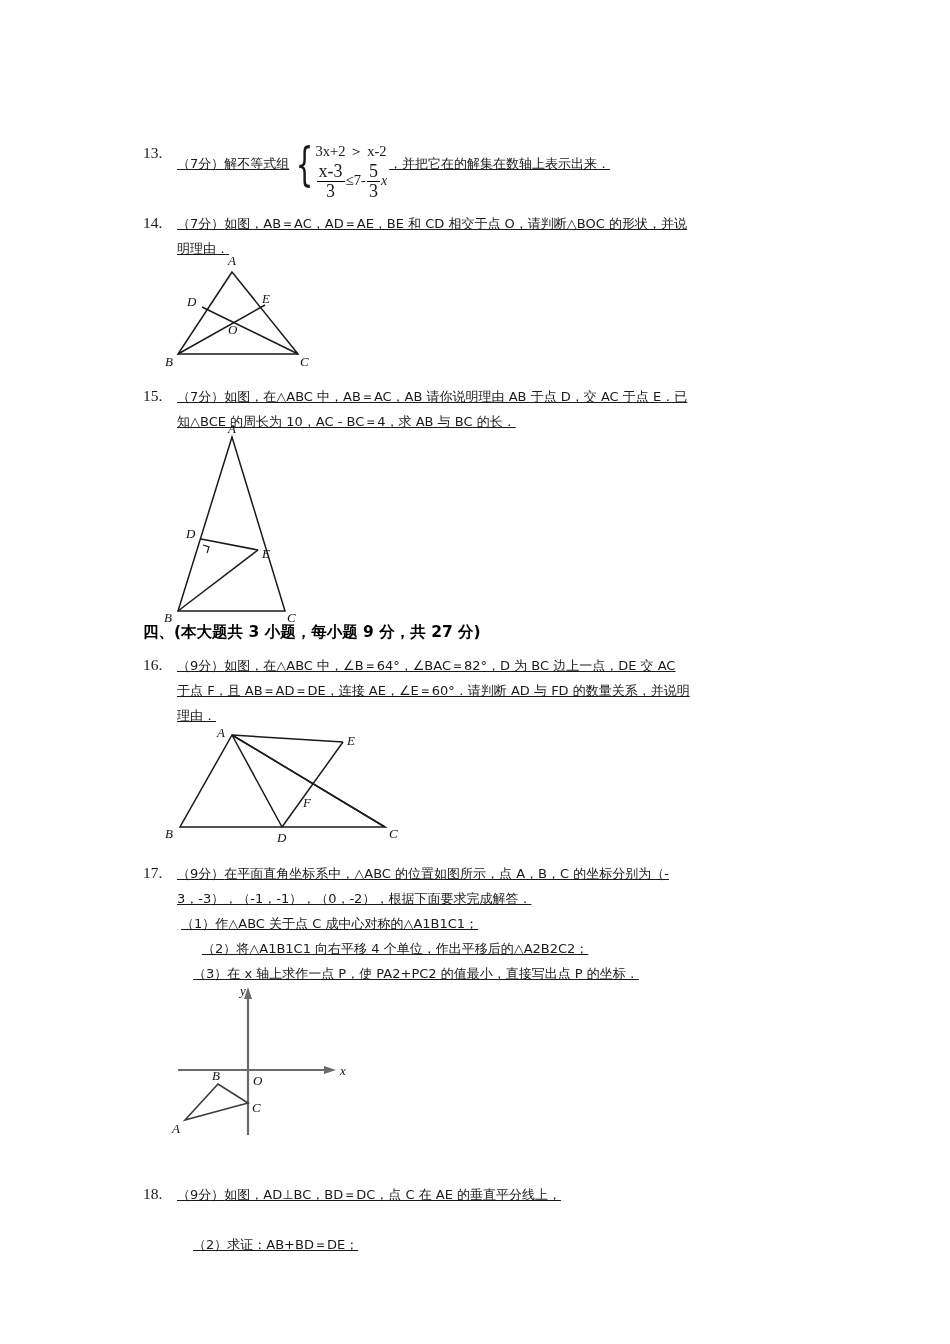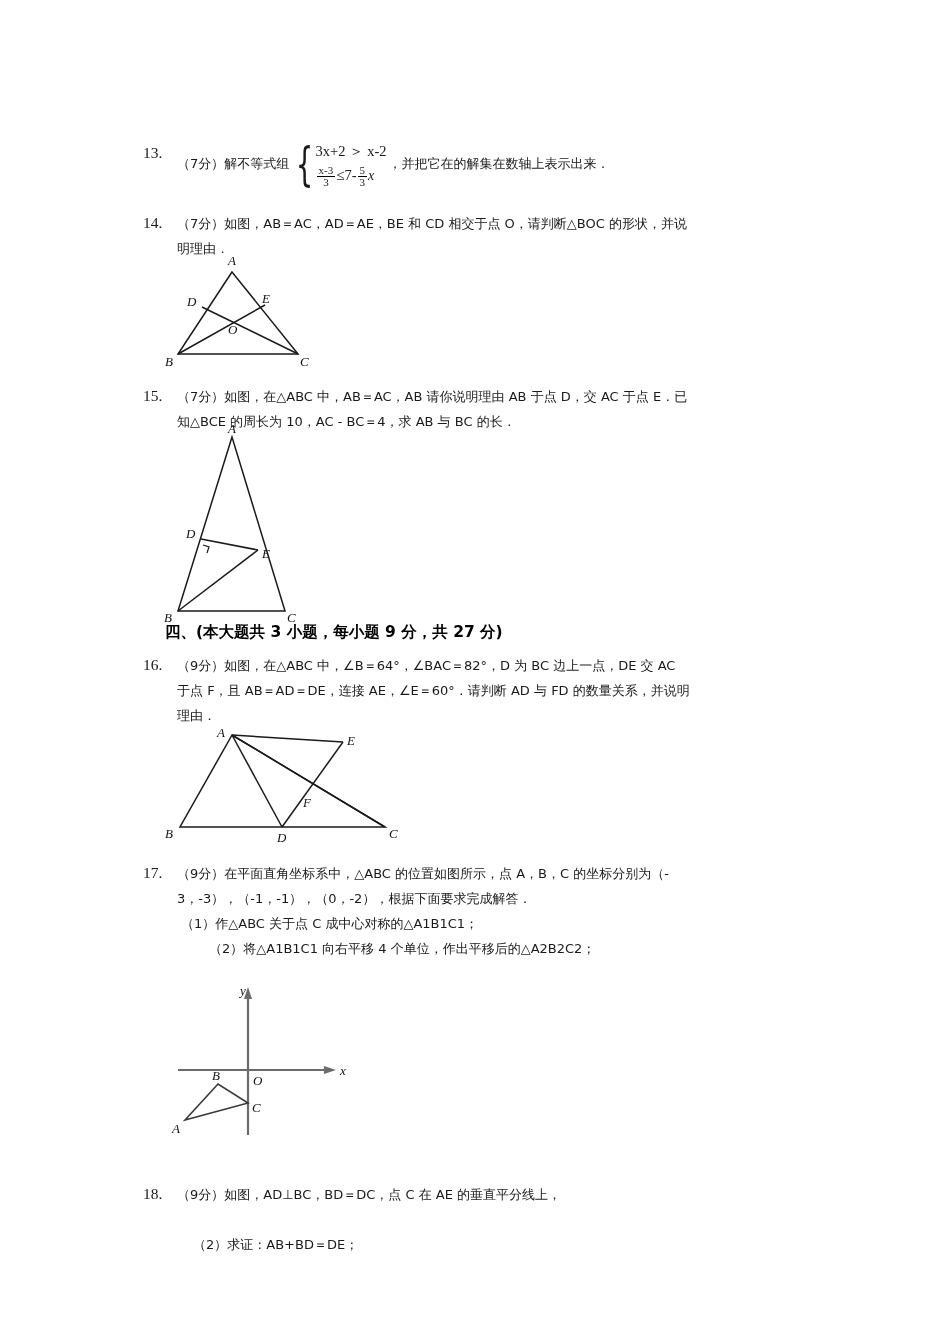--- a/index.html
+++ b/index.html
@@ -14,20 +14,21 @@
     background: #ffffff;
     font-family: "Liberation Serif", "DejaVu Serif", serif;
     color: #000000;
     overflow: hidden;
   }
   .q {
     position: absolute;
     font-size: 15.5px;
     line-height: 1.62;
     color: #1a1a1a;
+    text-decoration: underline;
   }
   .qnum {
     position: absolute;
     left: 0;
     top: 0;
     width: 34px;
     text-align: left;
     font-size: 15.5px;
   }
   .qbody {
@@ -46,21 +47,21 @@
     position: absolute;
     font-weight: bold;
     font-size: 15.5px;
     font-family: "DejaVu Sans", "Liberation Sans", sans-serif;
     color: #000;
   }
   .frac {
     display: inline-block;
     vertical-align: middle;
     text-align: center;
-    font-size: 11px;
+    font-size: 18px;
     line-height: 1.05;
     margin: 0 1px;
   }
   .frac .num {
     display: block;
     border-bottom: 1px solid #000;
     padding: 0 2px;
   }
   .frac .den {
     display: block;
@@ -160,21 +161,21 @@
 
       <polyline points="53,120 59,122 57,128" fill="none" stroke="#1a1a1a" stroke-width="1.2"></polyline>
       <text class="lbl" x="36" y="113">D</text>
       <text class="lbl" x="112" y="133">E</text>
       <text class="lbl" x="78" y="8">A</text>
       <text class="lbl" x="14" y="197">B</text>
       <text class="lbl" x="137" y="197">C</text>
     </svg>
   </div>
 
-  <div class="sec-head" style="left:143px; top:622px;margin-left:22px;">四、(本大题共 3 小题，每小题 9 分，共 27 分)</div>
+  <div class="sec-head" style="left:143px; top:622px;">四、(本大题共 3 小题，每小题 9 分，共 27 分)</div>
 
   <div class="q" style="left:143px; top:652px; width:745px;">
     <span class="qnum">16.</span>
     <span class="qbody">
       <span class="cn">（9分）</span><span class="cn">如图，在△ABC 中，∠B＝64°，∠BAC＝82°，D 为 BC 边上一点，DE 交 AC</span><br>
       <span class="cn">于点 F，且 AB＝AD＝DE，连接 AE，∠E＝60°．请判断 AD 与 FD 的数量关系，并说明</span><br>
       <span class="cn">理由．</span>
     </span>
   </div>
 
@@ -194,21 +195,22 @@
       <text class="lbl" x="234" y="113">C</text>
     </svg>
   </div>
 
   <div class="q" style="left:143px; top:860px; width:745px;">
     <span class="qnum">17.</span>
     <span class="qbody">
       <span class="cn">（9分）</span><span class="cn">在平面直角坐标系中，△ABC 的位置如图所示，点 A，B，C 的坐标分别为（-</span><br>
       <span class="cn">3，-3），（-1，-1），（0，-2），根据下面要求完成解答．</span><br>
       <span class="cn" style="margin-left:4px;">（1）作△ABC 关于点 C 成中心对称的△A1B1C1；</span><br>
-      <span class="cn" style="margin-left:32px;">（2）将△A1B1C1 向右平移 4 个单位，作出平移后的△A2B2C2；</span><br>
+      <span class="cn" style="margin-left:25px;">（2）将△A1B1C1 向右平移 4 个单位，作出平移后的△A2B2C2；</span><br>
+      <span class="cn" style="margin-left:16px;">（3）在 x 轴上求作一点 P，使 PA2+PC2 的值最小，直接写出点 P 的坐标．</span>
     </span>
   </div>
 
   <div class="fig" style="left:160px; top:985px;">
     <svg width="230" height="155" viewBox="0 0 230 155">
 
       <line x1="88" y1="150" x2="88" y2="8" stroke="#6b6b6b" stroke-width="2.2"></line>
       <polygon points="88,2 84,14 92,14" fill="#6b6b6b"></polygon>
       <line x1="18" y1="85" x2="168" y2="85" stroke="#6b6b6b" stroke-width="2.2"></line>
       <polygon points="176,85 164,81 164,89" fill="#6b6b6b"></polygon>

